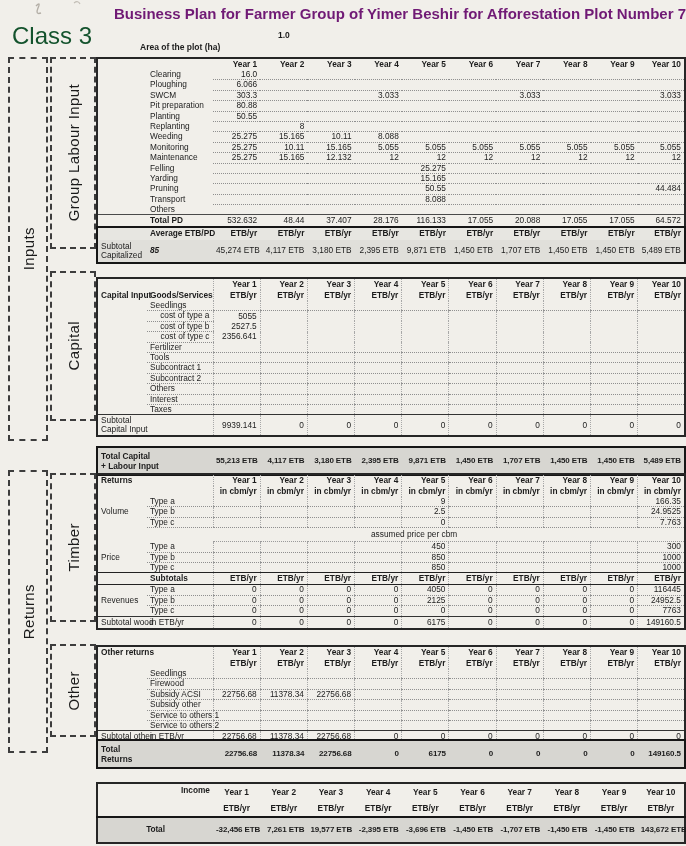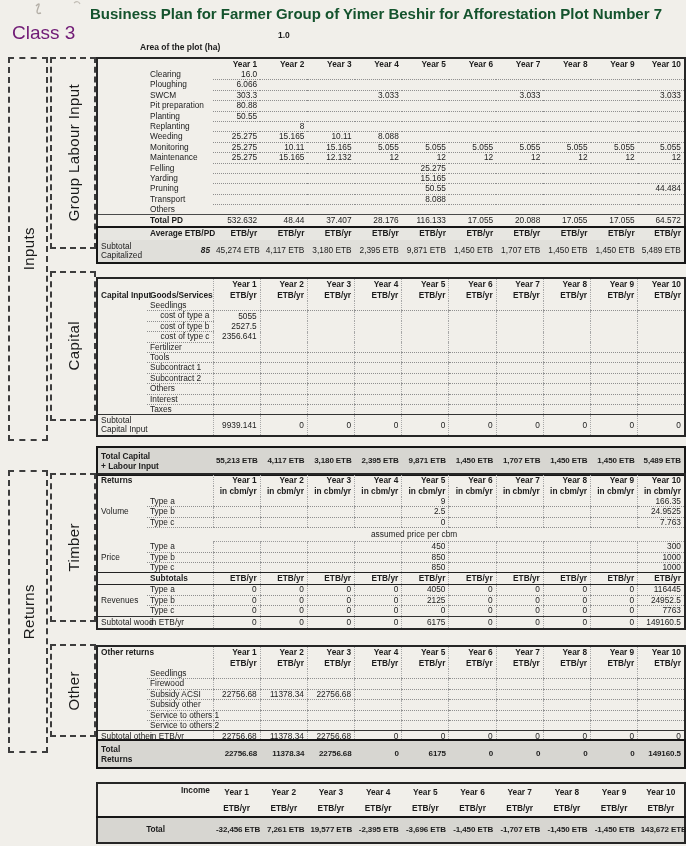--- a/index.html
+++ b/index.html
@@ -4,24 +4,24 @@
 <style>
   html,body{margin:0;padding:0;}
   .page{
     position:relative; width:686px; height:846px;
     background:#f1efea;
     font-family:"Liberation Sans", sans-serif;
     color:#1c1c1c; overflow:hidden;
   }
   .title{
     position:absolute; left:90px; top:5px; width:596px;
-    text-align:left; font-size:15px; font-weight:bold; color:#14532d;
+    text-align:right; font-size:15px; font-weight:bold; color:#701a75;
   }
   .scribble{position:absolute; left:14px; top:0px;}
-  .class-label{position:absolute; left:12px; top:22px; font-size:19px; color:#701a75;}
+  .class-label{position:absolute; left:12px; top:22px; font-size:24px; color:#14532d;}
   .area-label{position:absolute; left:140px; top:42px; font-size:8.5px; font-weight:bold;}
   .area-value{position:absolute; left:278px; top:30px; font-size:8.5px; font-weight:bold;}
 
   
   .rail{
     position:absolute; border:2px dashed #3d3d3d;
     display:flex; align-items:center; justify-content:center;
     box-sizing:border-box; background:transparent;
   }
   .vtext{
@@ -55,21 +55,21 @@
   .band td.band{text-align:left; padding-left:158px; border-bottom:1px dotted #9a9a9a;}
   .subhead td{font-weight:bold; text-align:center; border-top:1.5px solid #222; border-bottom:1.5px solid #222; height:11px;}
   .subhead td.c2{text-align:left;}
   .sub td{border-top:1.5px solid #333; height:auto; line-height:9.5px; padding-top:1px; padding-bottom:1px;}
   .sub td div{line-height:9px;}
 
   
   #subtotal-capitalized{background:#e7e6e1;}
   #subtotal-capitalized .uhead td{height:12px;}
   #subtotal-capitalized .sub td{border-top:none; background:#e0dfda; height:20px;}
-  #subtotal-capitalized .sub td.c2{font-weight:bold; text-align:right;font-style:italic;}
+  #subtotal-capitalized .sub td.c2{font-weight:bold; text-align:left;font-style:italic;}
 
   
   .bar-tbl .bar td{background:#d7d6d1; font-weight:bold; height:26px;}
   .bar-tbl .bar td div{line-height:10px;}
   .bar-tbl .bar td.v{font-size:8px; letter-spacing:-.1px;}
 
   
   #income .iyears td,#income .iunits td{font-weight:bold; text-align:center; height:15px;}
   #income .iyears td.c1{text-align:right; vertical-align:top; padding-top:2px;}
   #income .ibar td{background:#d7d6d1; font-weight:bold; height:24px; border-top:2px solid #161616; font-size:8px; letter-spacing:-.1px;}

